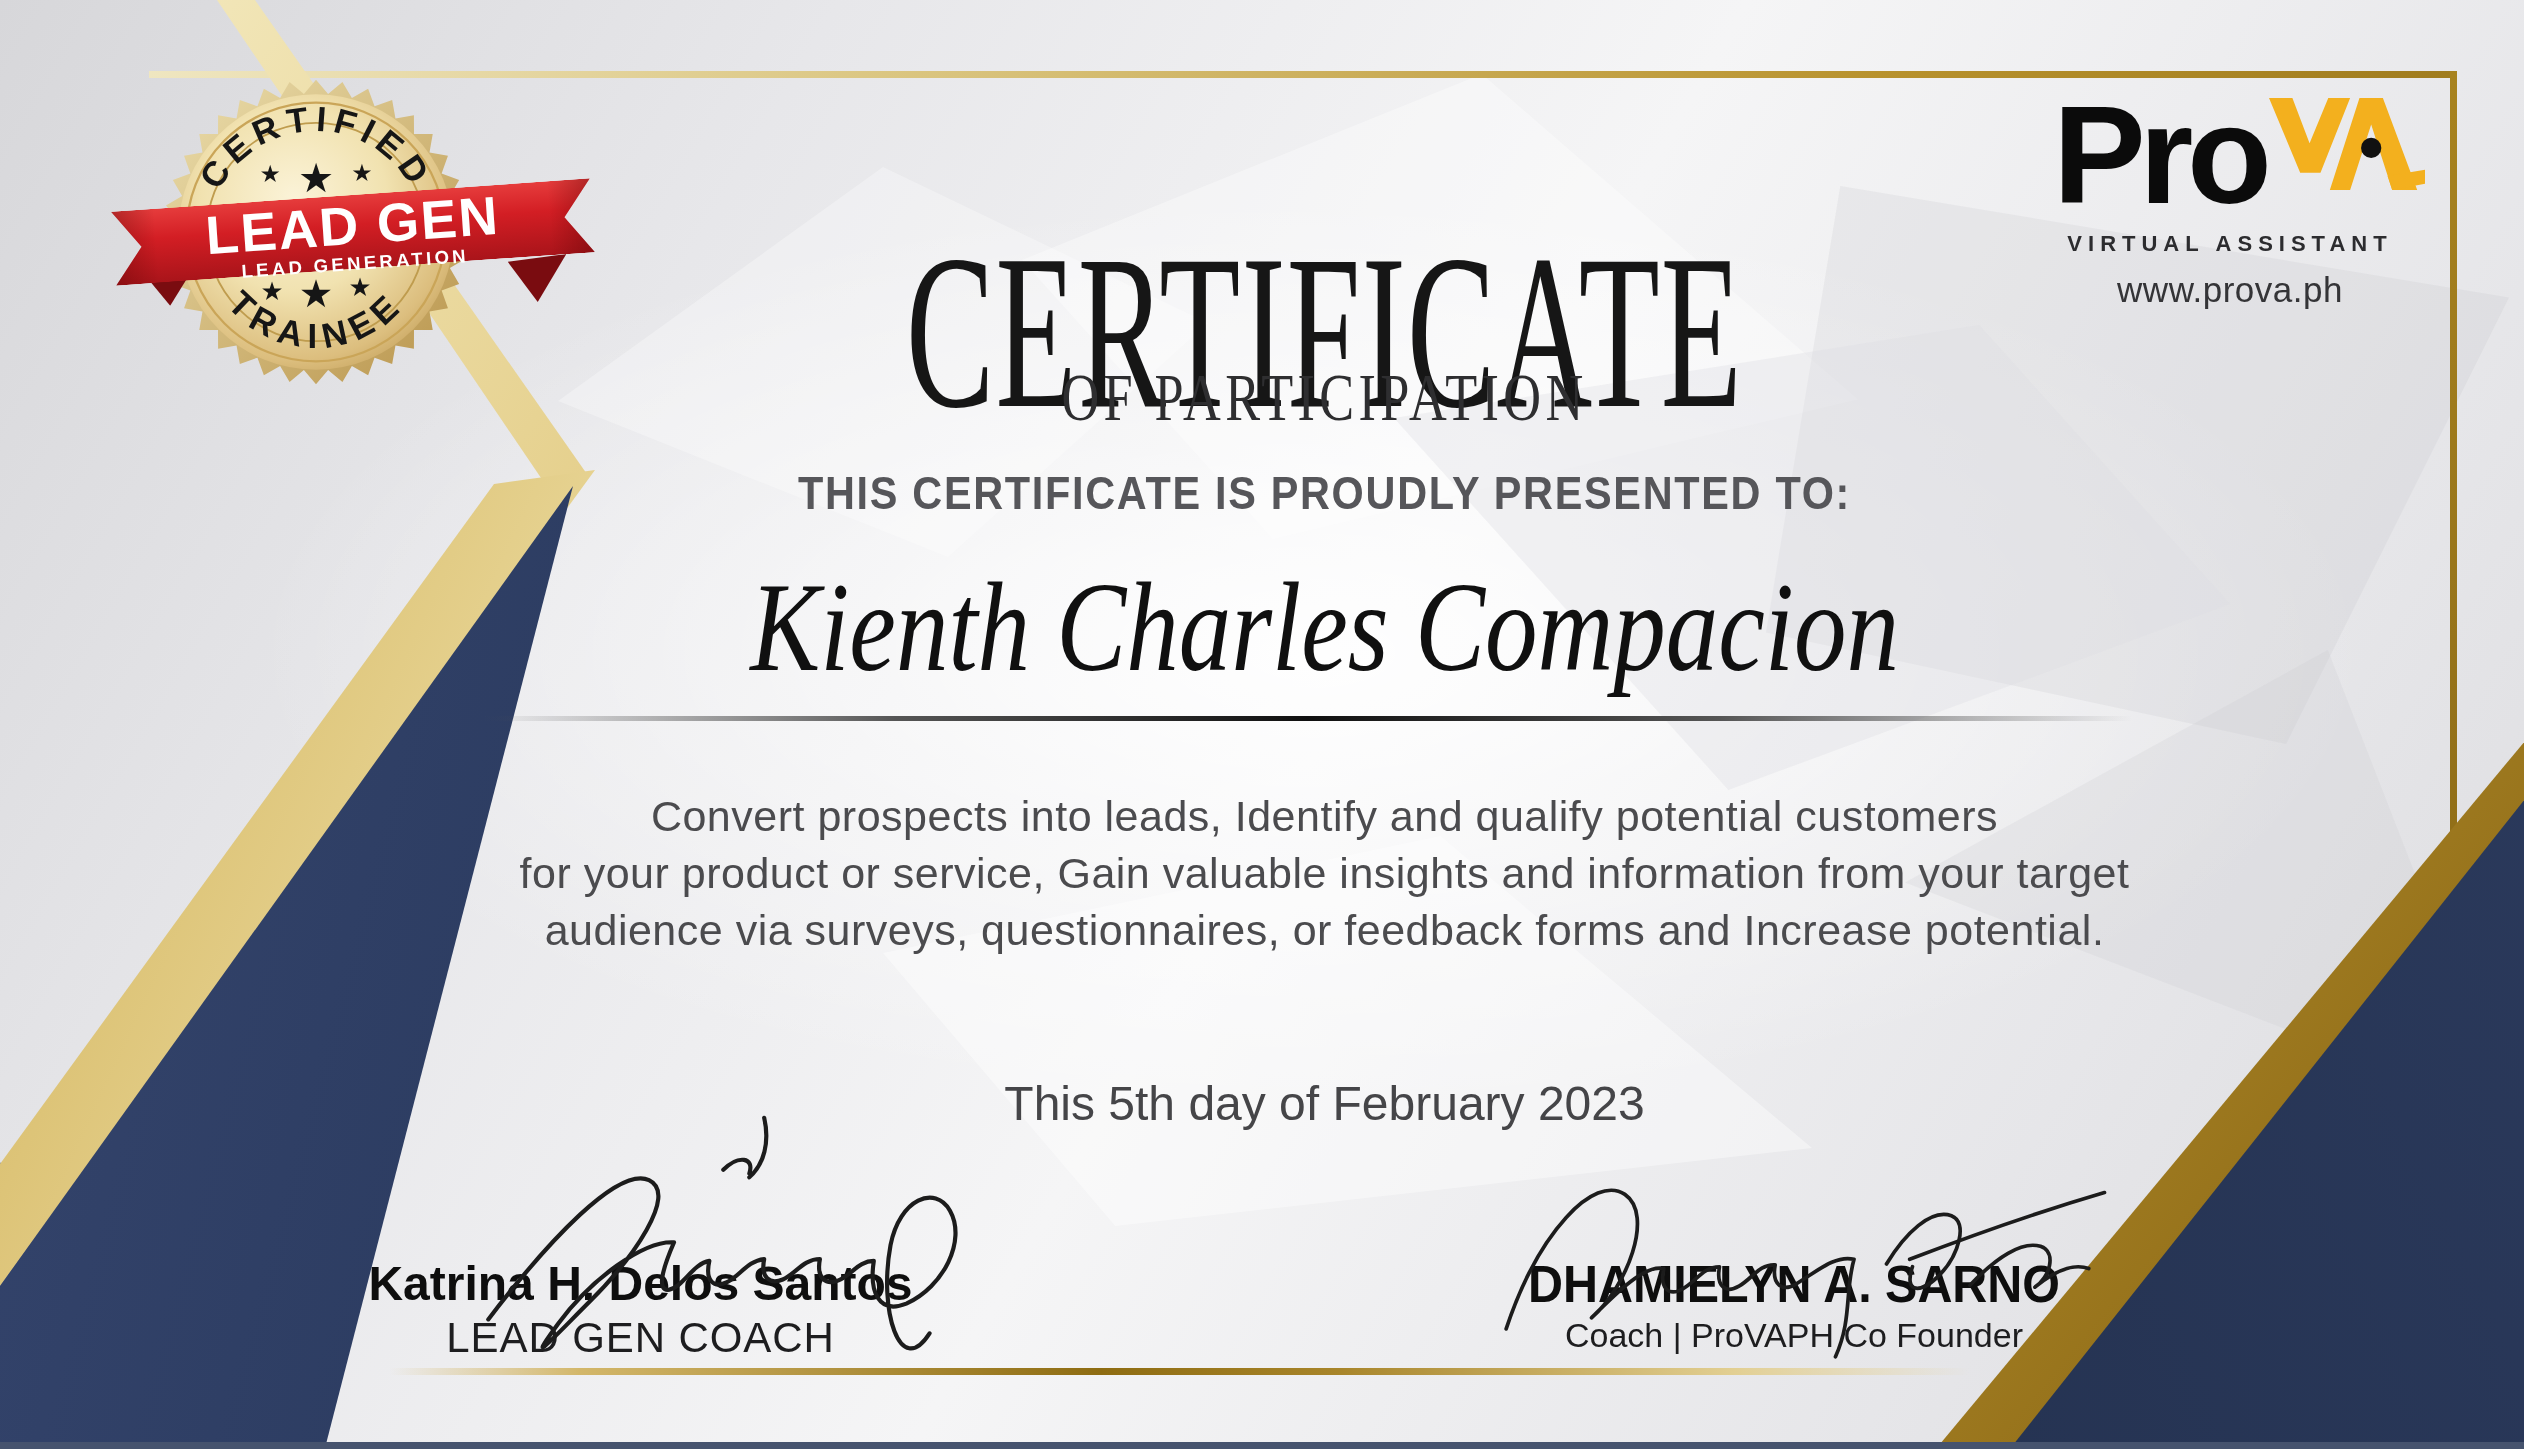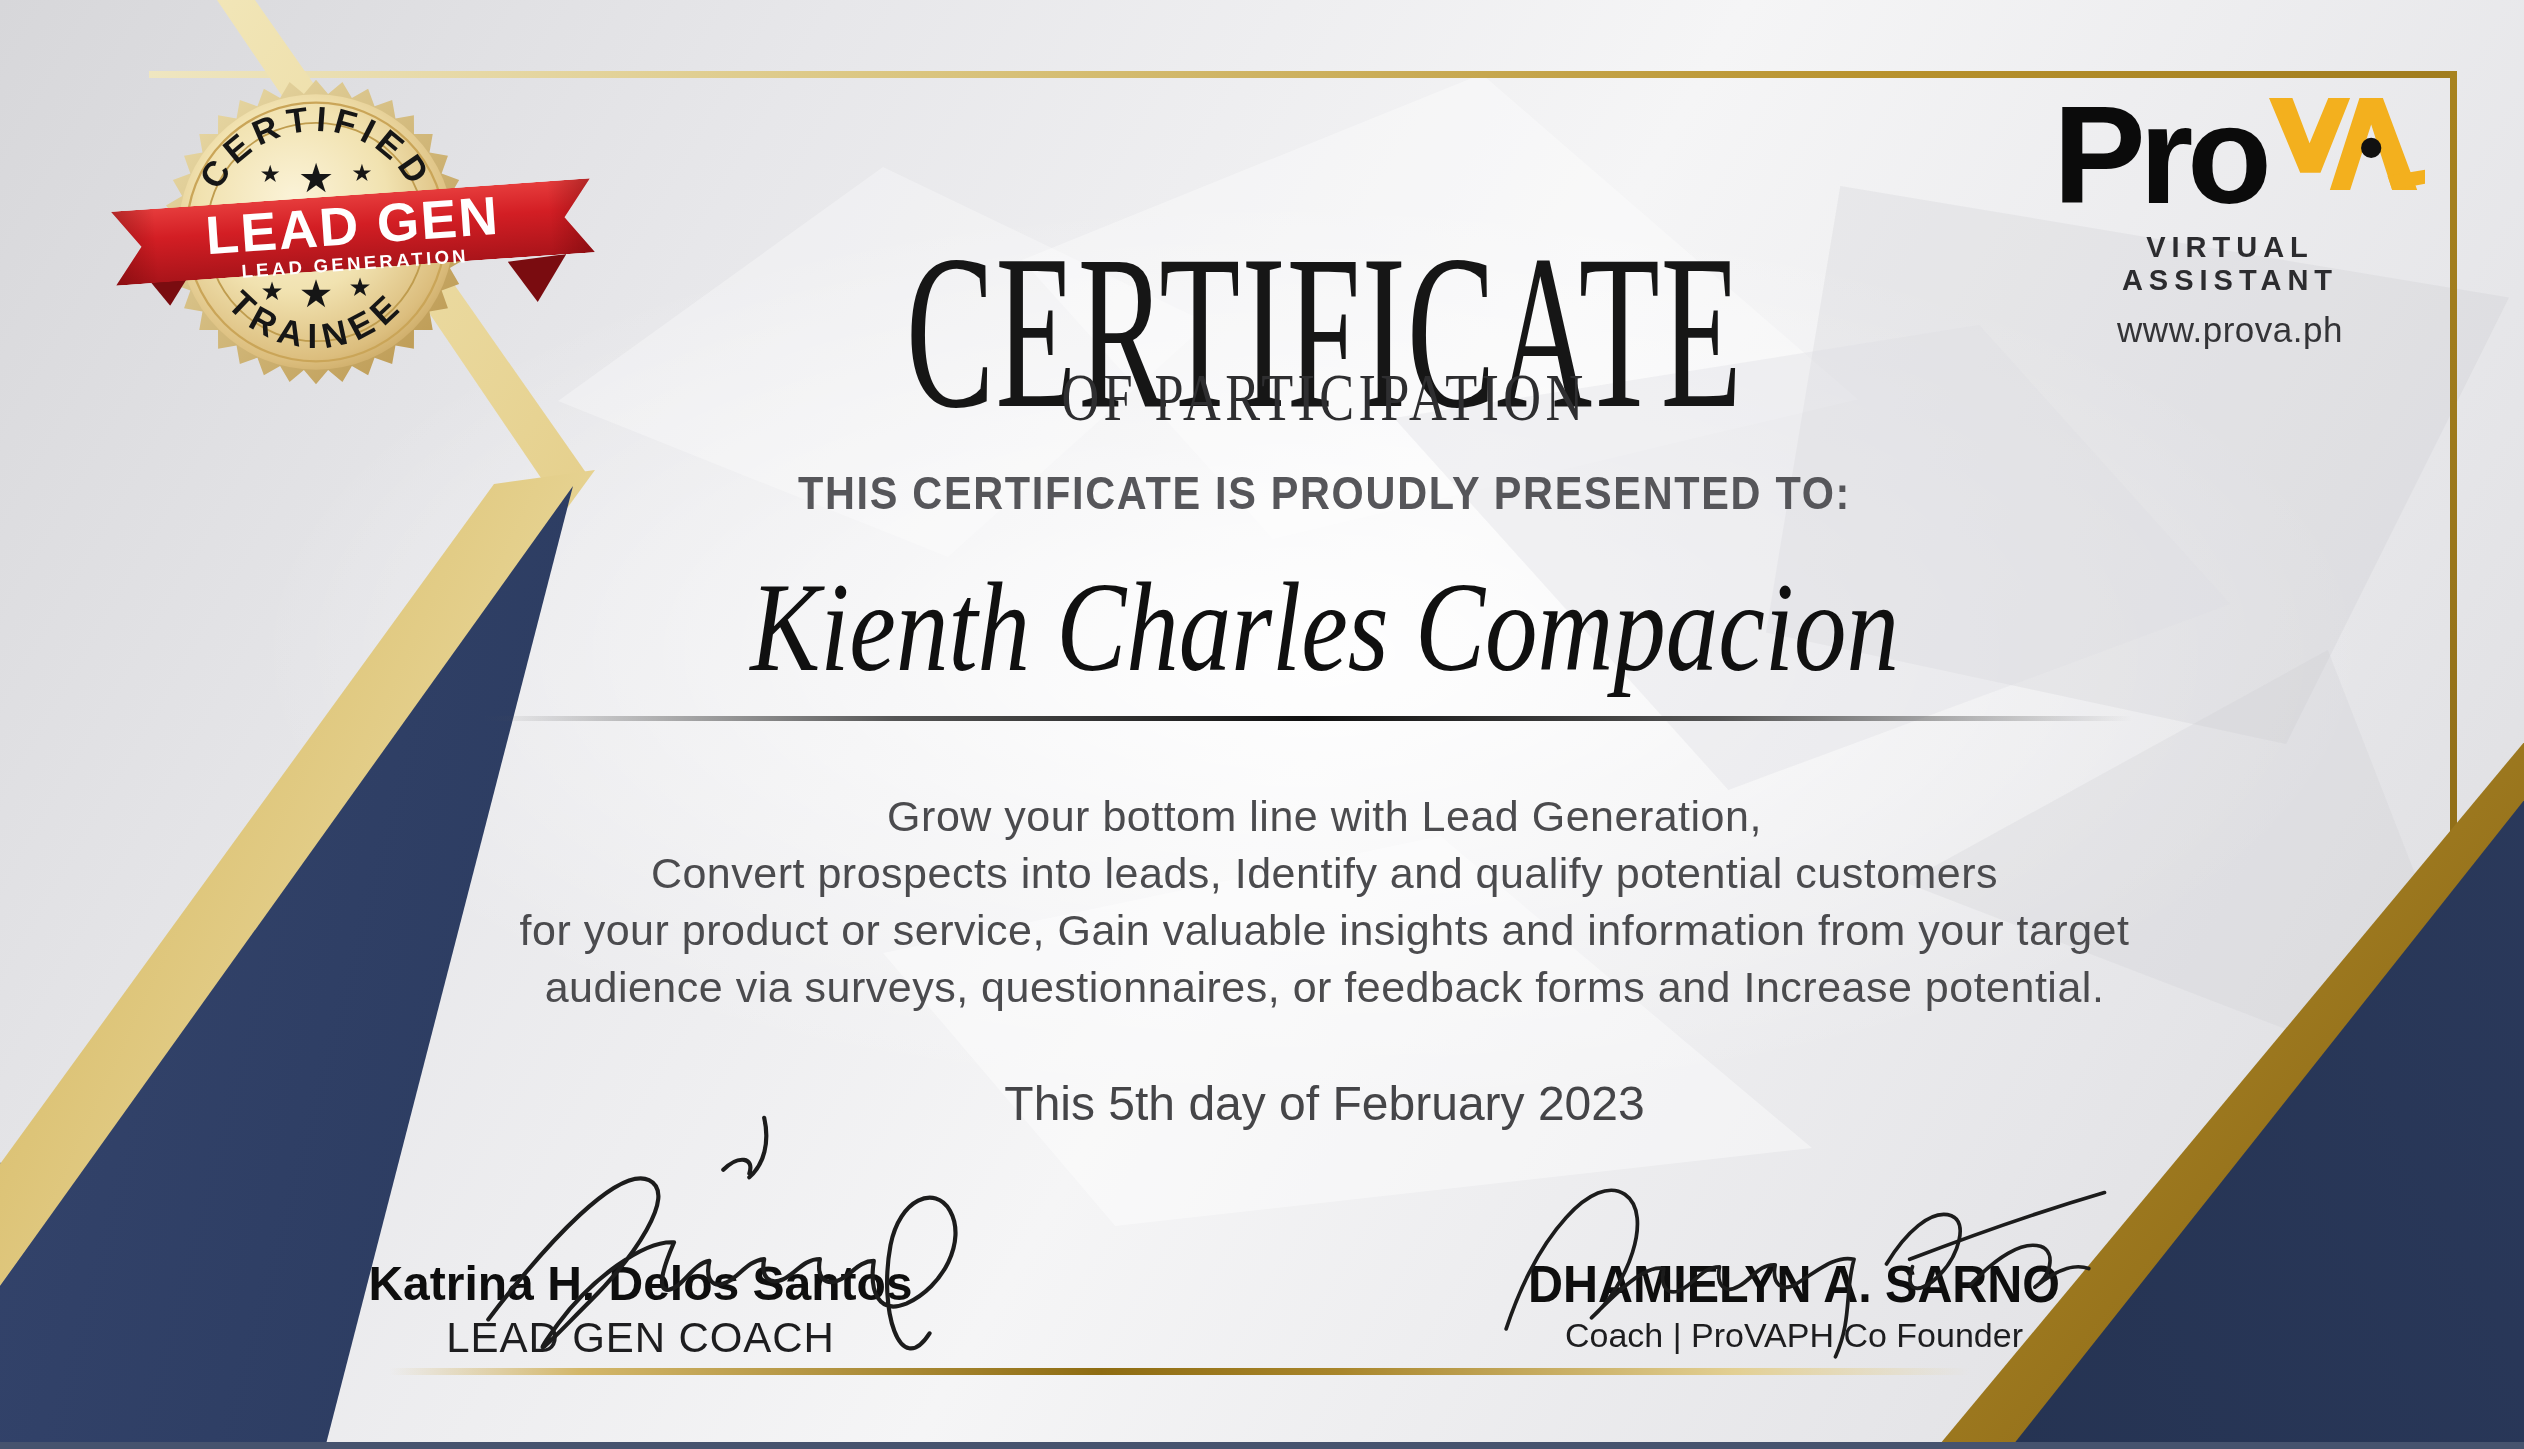--- a/index.html
+++ b/index.html
@@ -51,21 +51,21 @@
   .ribbon-main{font-size:54px;font-weight:bold;letter-spacing:1.9px;line-height:1;margin-top:2.8px;}
   .ribbon-sub{font-size:18.6px;font-weight:bold;letter-spacing:3.3px;margin-top:0.9px;}
   .fold{position:absolute;background:#7a0c10;z-index:7;transform:rotate(-4deg);}
   .fold-left{left:138px;top:263px;width:59px;height:43px;clip-path:polygon(0 0,100% 8%,52% 100%);}
   .fold-right{left:509px;top:256px;width:59px;height:46px;clip-path:polygon(0 8%,100% 0,46% 100%);}
   
   .logo{left:2035px;top:85px;width:390px;z-index:6;text-align:center;}
   .logo-row{display:flex;align-items:flex-start;justify-content:flex-end;}
   .logo-word{font-size:139px;font-weight:bold;letter-spacing:-6.5px;color:#0b0b0b;line-height:1;}
   .logo-mark{width:156px;height:106px;margin:5.6px 0 0 3.7px;}
-  .logo-tagline{font-size:29px;font-weight:bold;letter-spacing:6px;color:#2c2c2f;margin-top:7.4px;}
+  .logo-tagline{font-size:22px;font-weight:bold;letter-spacing:6px;color:#2c2c2f;margin-top:7.4px;}
   .logo-site{font-size:35px;font-weight:normal;letter-spacing:0.5px;color:#343437;margin-top:13px;text-align:center;}
   
   .content{left:279px;top:0;width:2091px;height:1391px;z-index:5;text-align:center;}
   .c-item{position:absolute;left:0;right:0;line-height:1;}
   .title{top:221px;font-family:"Liberation Serif",serif;font-size:221px;color:#161616;
     transform:scaleX(.60);letter-spacing:1.9px;}
   .subtitle{top:364px;font-family:"Liberation Serif",serif;font-size:67px;color:#2e2e30;
     transform:scaleX(.78);letter-spacing:5.6px;}
   .presented{top:470px;font-size:46px;font-weight:bold;color:#56565a;transform:scaleX(.9);letter-spacing:1.9px;}
   .recipient{top:563px;font-family:"Liberation Serif",serif;font-style:italic;font-size:128px;color:#101010;
@@ -164,21 +164,20 @@
     <div class="logo-tagline">VIRTUAL ASSISTANT</div>
     <div class="logo-site">www.prova.ph</div>
   </div>
 
   <div class="abs content">
     <div class="c-item title">CERTIFICATE</div>
     <div class="c-item subtitle">OF PARTICIPATION</div>
     <div class="c-item presented">THIS CERTIFICATE IS PROUDLY PRESENTED TO:</div>
     <div class="c-item recipient">Kienth Charles Compacion</div>
     <div class="c-item body-block">
-      <div class="body-line">Grow your bottom line with Lead Generation,</div>
       <div class="body-line">Convert prospects into leads, Identify and qualify potential customers</div>
       <div class="body-line">for your product or service, Gain valuable insights and information from your target</div>
       <div class="body-line">audience via surveys, questionnaires, or feedback forms and Increase potential.</div>
     </div>
     <div class="c-item date-line">This 5th day of February 2023</div>
   </div>
 
   <div class="abs name-divider"></div>
   <div class="abs sig-underline"></div>
 

